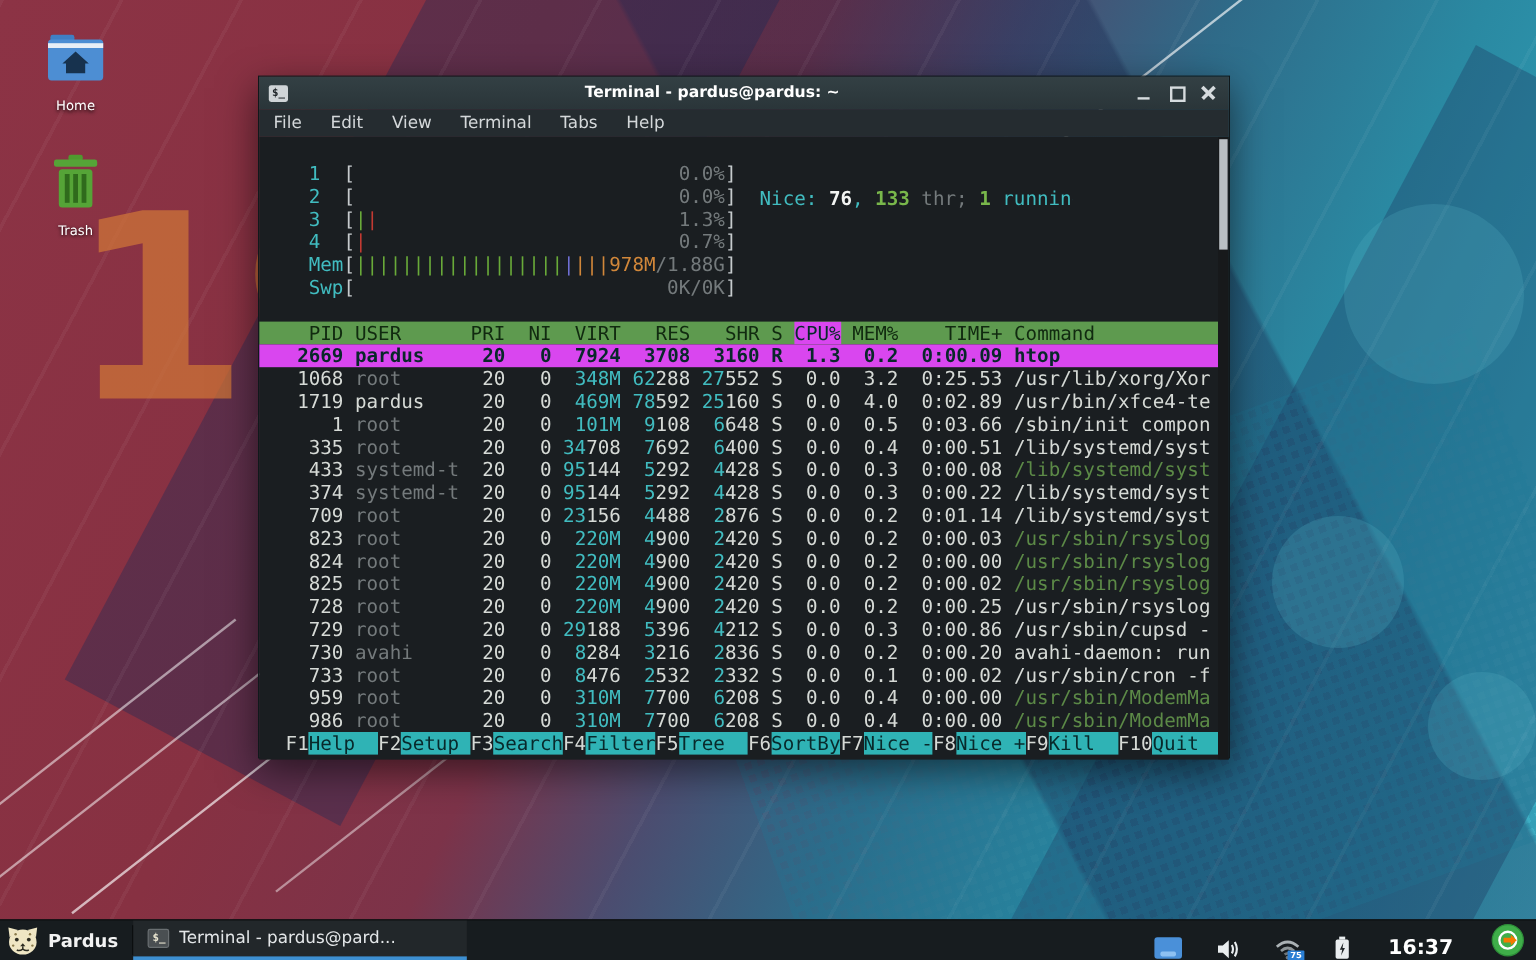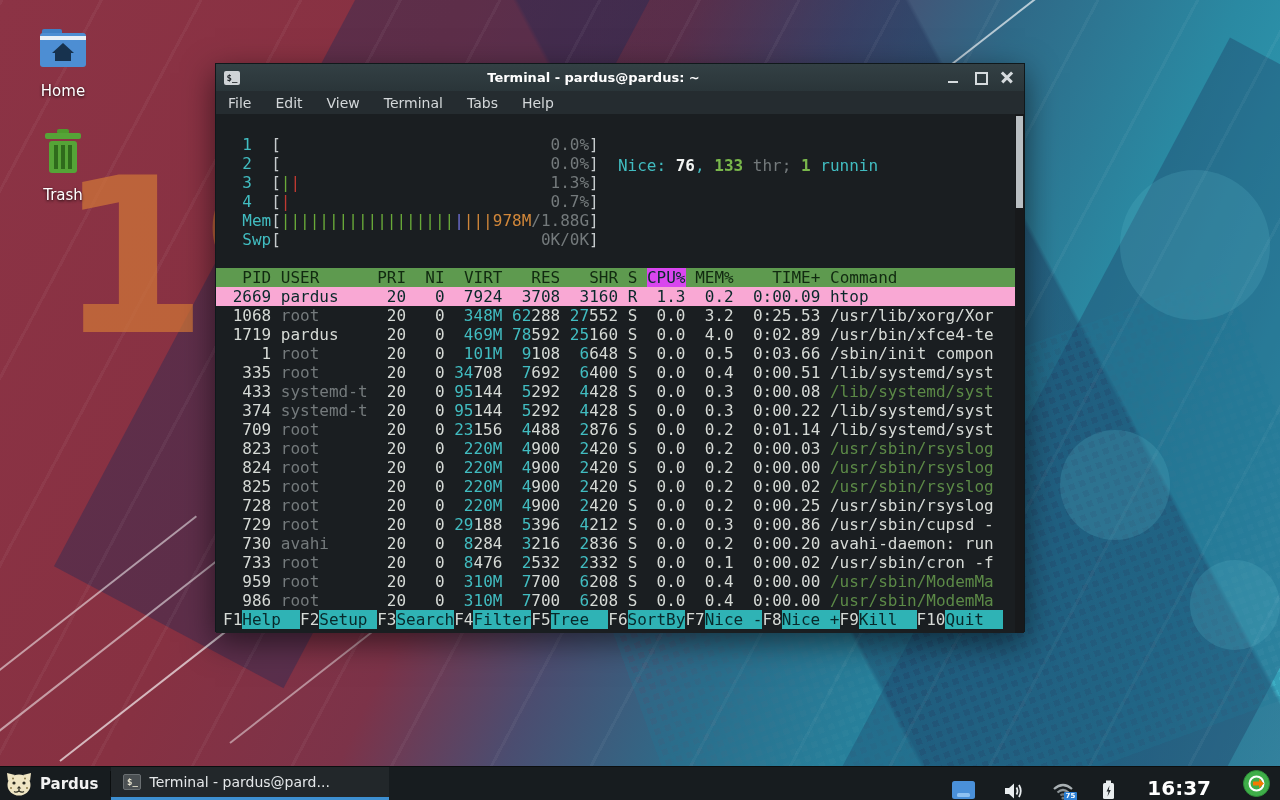--- a/index.html
+++ b/index.html
@@ -22,21 +22,21 @@
     color:rgba(208,118,56,0.72); letter-spacing:-6px; line-height:1; }
   .wp-line { position:absolute; height:2px; background:rgba(255,255,255,0.65); transform:rotate(-38deg); transform-origin:left center; }
   .wl1 { left:60px;  top:760px; width:1250px; }
   .wl2 { left:-40px; top:700px; width:300px; opacity:.8; }
   .wl3 { left:-20px; top:745px; width:300px; opacity:.8; }
   .wl4 { left:230px; top:742px; width:220px; opacity:.7; }
   .paw { position:absolute; border-radius:50%; background:rgba(90,180,200,0.22); }
 
   
   .desk-icon { position:absolute; width:96px; text-align:center; cursor:default; }
-  .desk-icon .lbl { margin-top:6px; color:#fff; font-size:15px; text-shadow:0 1px 3px rgba(0,0,0,0.9); }
+  .desk-icon .lbl { margin-top:6px; color:#fff; font-size:11px; text-shadow:0 1px 3px rgba(0,0,0,0.9); }
   #icon-home { left:15px; top:26px; }
   #icon-trash { left:15px; top:128px; }
 
   
   .window { position:absolute; left:215px; top:63px; width:810px; height:569px;
     box-shadow:0 10px 30px rgba(0,0,0,0.55); border:1px solid #10181b; }
   .titlebar { height:27px; background:linear-gradient(#334044,#2a3539); display:flex; align-items:center; padding:0 8px; }
   .tb-icon { width:16px; height:14px; background:#cfd4d7; color:#20262a; font-family:"DejaVu Sans Mono",monospace;
     font-size:9px; font-weight:bold; text-align:center; line-height:14px; border-radius:2px; }
   .tb-title { flex:1; text-align:center; color:#fff; font-weight:bold; font-size:13px; }
@@ -47,39 +47,39 @@
   .tb-btn.close::before, .tb-btn.close::after { content:""; position:absolute; left:-1px; top:5px; width:14px; height:2.5px; background:#d6dbde; }
   .tb-btn.close::before { transform:rotate(45deg); }
   .tb-btn.close::after { transform:rotate(-45deg); }
   .menubar { height:23px; background:#252c30; display:flex; align-items:center; gap:24px; padding:0 12px;
     color:#d4d8da; font-size:14px;text-align:center; }
   .menubar span { cursor:pointer; }
 
   
   .term { position:relative; height:519px; background:#1a1e21; overflow:hidden;
     font-family:"DejaVu Sans Mono", monospace; font-size:16px; padding-top:21px; }
-  .line { height:19px; line-height:19px; white-space:pre; padding-left:7px; width:calc(100% - 9px); overflow:hidden; }
+  .line { height:19px; line-height:19px; white-space:pre; padding-left:22px; width:calc(100% - 9px); overflow:hidden; }
   .fg      { color:#d6dad6; }
   .shadow  { color:#747a7c; }
   .cyan    { color:#41bcc0; }
   .bracket { color:#c6cbcd; }
   .orange  { color:#d1873a; }
   .cmdgreen{ color:#5c8a47; }
   .bar-green  { color:#69aa39; }
   .bar-red    { color:#c23a32; }
   .bar-blue   { color:#6f6fd4; }
   .bar-orange { color:#d1873a; }
   .b { font-weight:bold; }
   .wht { color:#f2f4f2; }
   .grn { color:#79b74b; }
   .pale { color:#b5dde9; }
   .hdr { background:#5e9a4f; color:#10250e; }
   .hdr span { color:#112a10; }
   .hdr .sortsel { background:#d946ef; color:#062a2a; }
-  .trow.selected { background:#f9a8d4; }
+  .trow.selected { background:#d946ef;font-weight:bold; }
   .trow.selected span { color:#09282a !important; }
   .hrel { position:relative; }
   .info-block { position:absolute; left:41ch; top:21px; }
   .fbar .fkey { color:#d6dad6; }
   .fbar .flabel { background:#2fb3b5; color:#08292b; }
   .scroll-track { position:absolute; top:0; right:0; width:9px; bottom:0; background:#17191b; }
   .scroll-thumb { position:absolute; top:2px; right:1px; width:7px; height:92px; background:#b9bfc3; }
 
   
   .taskbar { position:absolute; left:0; bottom:0; width:1280px; height:34px; background:#171c1f;
@@ -90,21 +90,21 @@
   .tbar-task { display:flex; align-items:center; gap:8px; padding:0 12px; width:278px; cursor:pointer;
     background:rgba(255,255,255,0.05); border-bottom:3px solid #3d8fd1; }
   .tbar-task .ticon { width:18px; height:16px; background:#4a4f52; border:1px solid #6a6f72; border-radius:2px;
     color:#e8e4d0; font-family:"DejaVu Sans Mono",monospace; font-size:9px; font-weight:bold; text-align:center; line-height:15px; }
   .tbar-task .txt { color:#e4e7e9; font-size:14px; white-space:nowrap; overflow:hidden; }
   .tbar-spacer { flex:1; }
   .tray { display:flex; align-items:flex-end; gap:28px; padding-right:10px; }
   .tray-item { position:relative; cursor:pointer; display:flex; align-items:center; }
   .net-badge { position:absolute; right:-3px; bottom:-1px; background:#2b7fd4; color:#fff; font-size:7px;
     font-weight:bold; padding:0 2px; border-radius:1px; line-height:9px; }
-  .clock { color:#fff; font-weight:bold; font-size:20px; margin:0 4px; cursor:pointer; }
+  .clock { color:#fff; font-weight:bold; font-size:17px; margin:0 4px; cursor:pointer; }
   .update-btn { width:27px; height:27px; border-radius:50%; background:#3fae49; border:1px solid #2d8c38;
     display:flex; align-items:center; justify-content:center; cursor:pointer; align-self:center; }
 </style>
 </head>
 <body>
 
 <div class="wallpaper">
   <div class="wp-band1"></div>
   <div class="wp-band2"></div>
   <div class="wp-stripes"></div>

